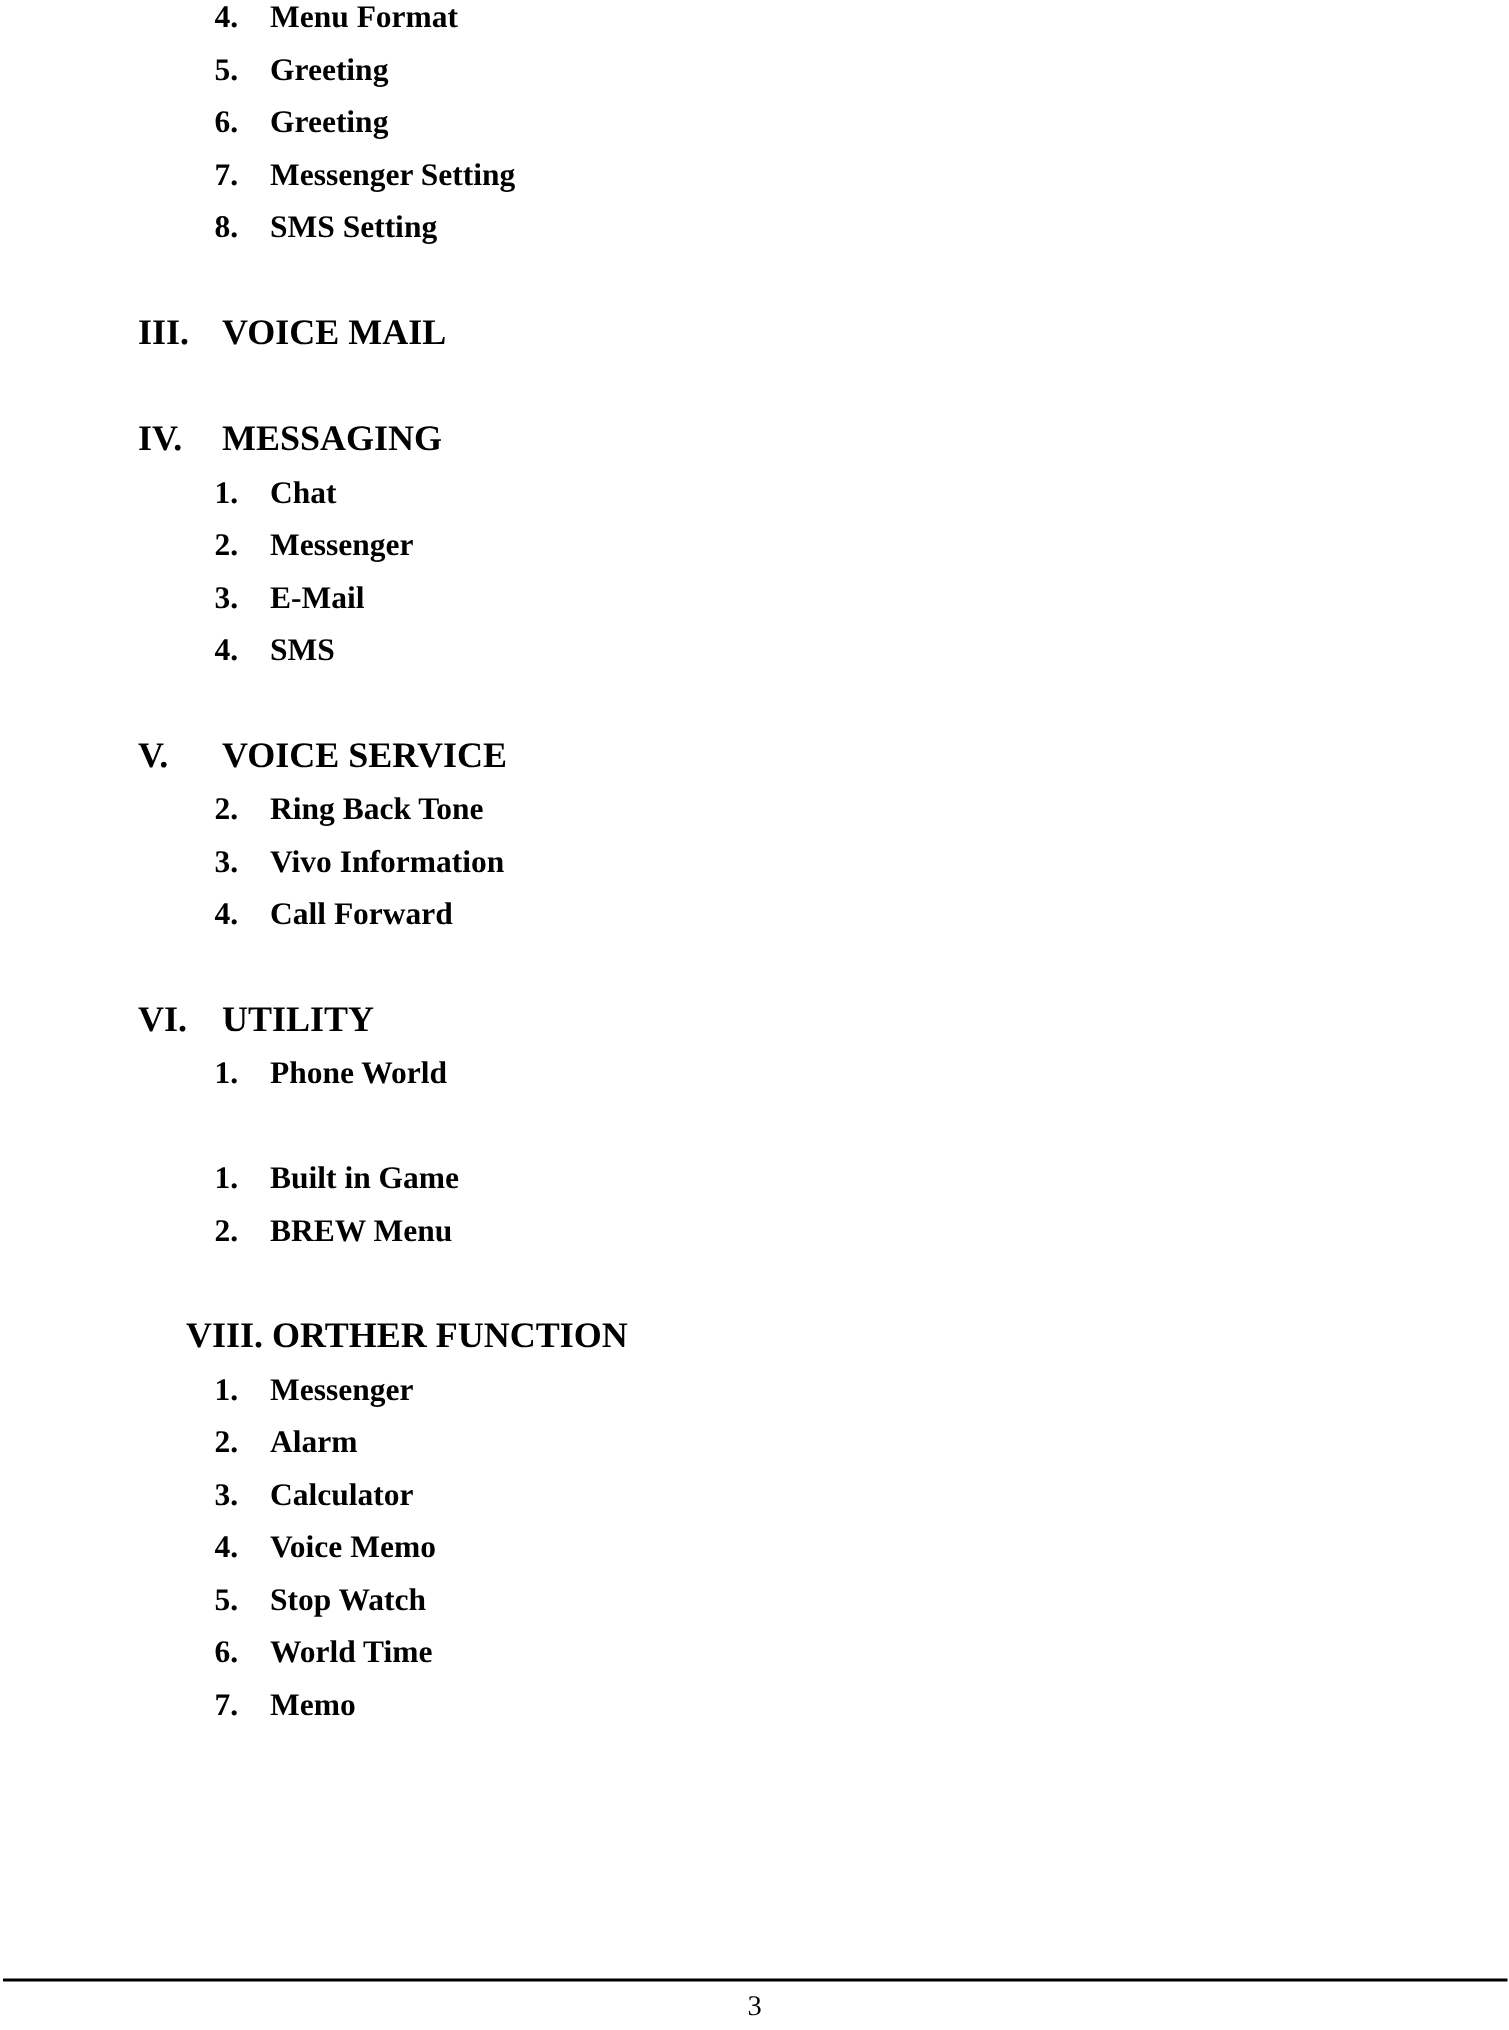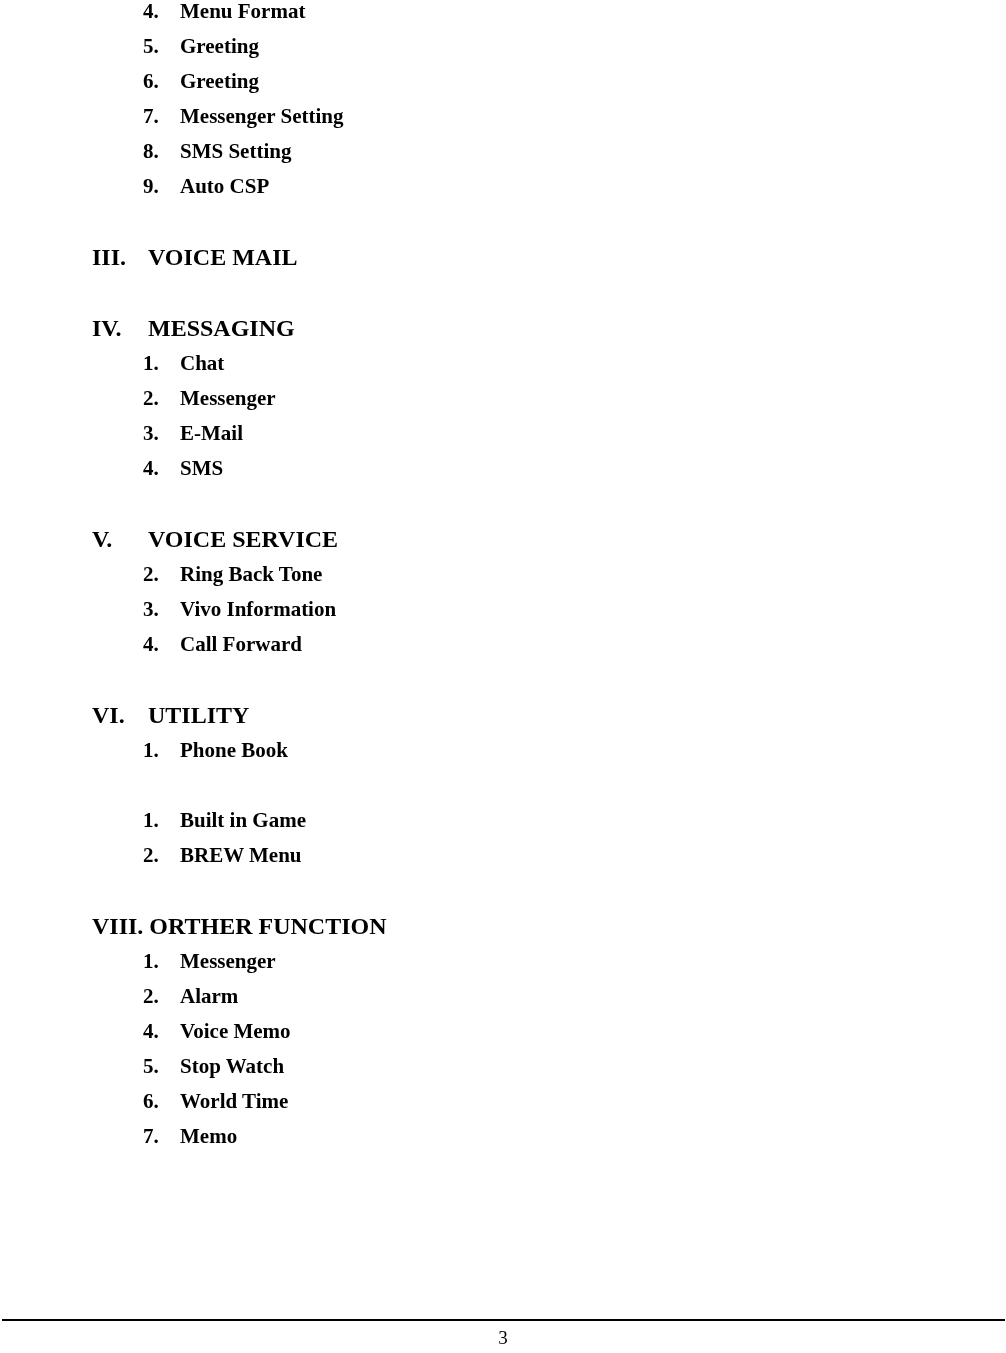--- a/index.html
+++ b/index.html
@@ -58,20 +58,21 @@
     vertical-align: baseline;
   }
   .section .label {
     display: inline-block;
     vertical-align: baseline;
   }
   
   .section.wide .num {
     width: auto;
     padding-right: 6px;
+    margin-left: 32px;
   }
 
   
   .item {
     position: relative;
     padding-left: 143px;
     font-size: 21px;
     height: 35px;
     line-height: 35px;
   }
@@ -113,44 +114,44 @@
 </head>
 <body>
 
 <div id="doc" style="top: -6px;">
   <ul class="toc" id="toc-root">
       <li class="line item"><span class="num">4.</span><span class="label">Menu Format</span></li>
       <li class="line item"><span class="num">5.</span><span class="label">Greeting</span></li>
       <li class="line item"><span class="num">6.</span><span class="label">Greeting</span></li>
       <li class="line item"><span class="num">7.</span><span class="label">Messenger Setting</span></li>
       <li class="line item"><span class="num">8.</span><span class="label">SMS Setting</span></li>
-      <li class="line item"><span class="num">9.</span><span class="label">Auto CSP</span></li>
       <li class="spacer"></li>
       <li class="line section"><span class="num">III.</span><span class="label">VOICE MAIL</span></li>
       <li class="spacer"></li>
       <li class="line section"><span class="num">IV.</span><span class="label">MESSAGING</span></li>
       <li class="line item"><span class="num">1.</span><span class="label">Chat</span></li>
       <li class="line item"><span class="num">2.</span><span class="label">Messenger</span></li>
       <li class="line item"><span class="num">3.</span><span class="label">E-Mail</span></li>
       <li class="line item"><span class="num">4.</span><span class="label">SMS</span></li>
       <li class="spacer"></li>
       <li class="line section"><span class="num">V.</span><span class="label">VOICE SERVICE</span></li>
       <li class="line item"><span class="num">2.</span><span class="label">Ring Back Tone</span></li>
       <li class="line item"><span class="num">3.</span><span class="label">Vivo Information</span></li>
       <li class="line item"><span class="num">4.</span><span class="label">Call Forward</span></li>
       <li class="spacer"></li>
       <li class="line section"><span class="num">VI.</span><span class="label">UTILITY</span></li>
-      <li class="line item"><span class="num">1.</span><span class="label">Phone Book</span></li>
+      <li class="line item"><span class="num">1.</span><span class="label">Phone World</span></li>
       <li class="spacer"></li>
       <li class="line item"><span class="num">1.</span><span class="label">Built in Game</span></li>
       <li class="line item"><span class="num">2.</span><span class="label">BREW Menu</span></li>
       <li class="spacer"></li>
       <li class="line section wide"><span class="num">VIII.</span><span class="label">ORTHER FUNCTION</span></li>
       <li class="line item"><span class="num">1.</span><span class="label">Messenger</span></li>
       <li class="line item"><span class="num">2.</span><span class="label">Alarm</span></li>
+      <li class="line item"><span class="num">3.</span><span class="label">Calculator</span></li>
       <li class="line item"><span class="num">4.</span><span class="label">Voice Memo</span></li>
       <li class="line item"><span class="num">5.</span><span class="label">Stop Watch</span></li>
       <li class="line item"><span class="num">6.</span><span class="label">World Time</span></li>
       <li class="line item"><span class="num">7.</span><span class="label">Memo</span></li>
     </ul>
 </div>
 
 <div id="footer">
   <div id="footer-rule"></div>
   <div id="page-number">3</div>

